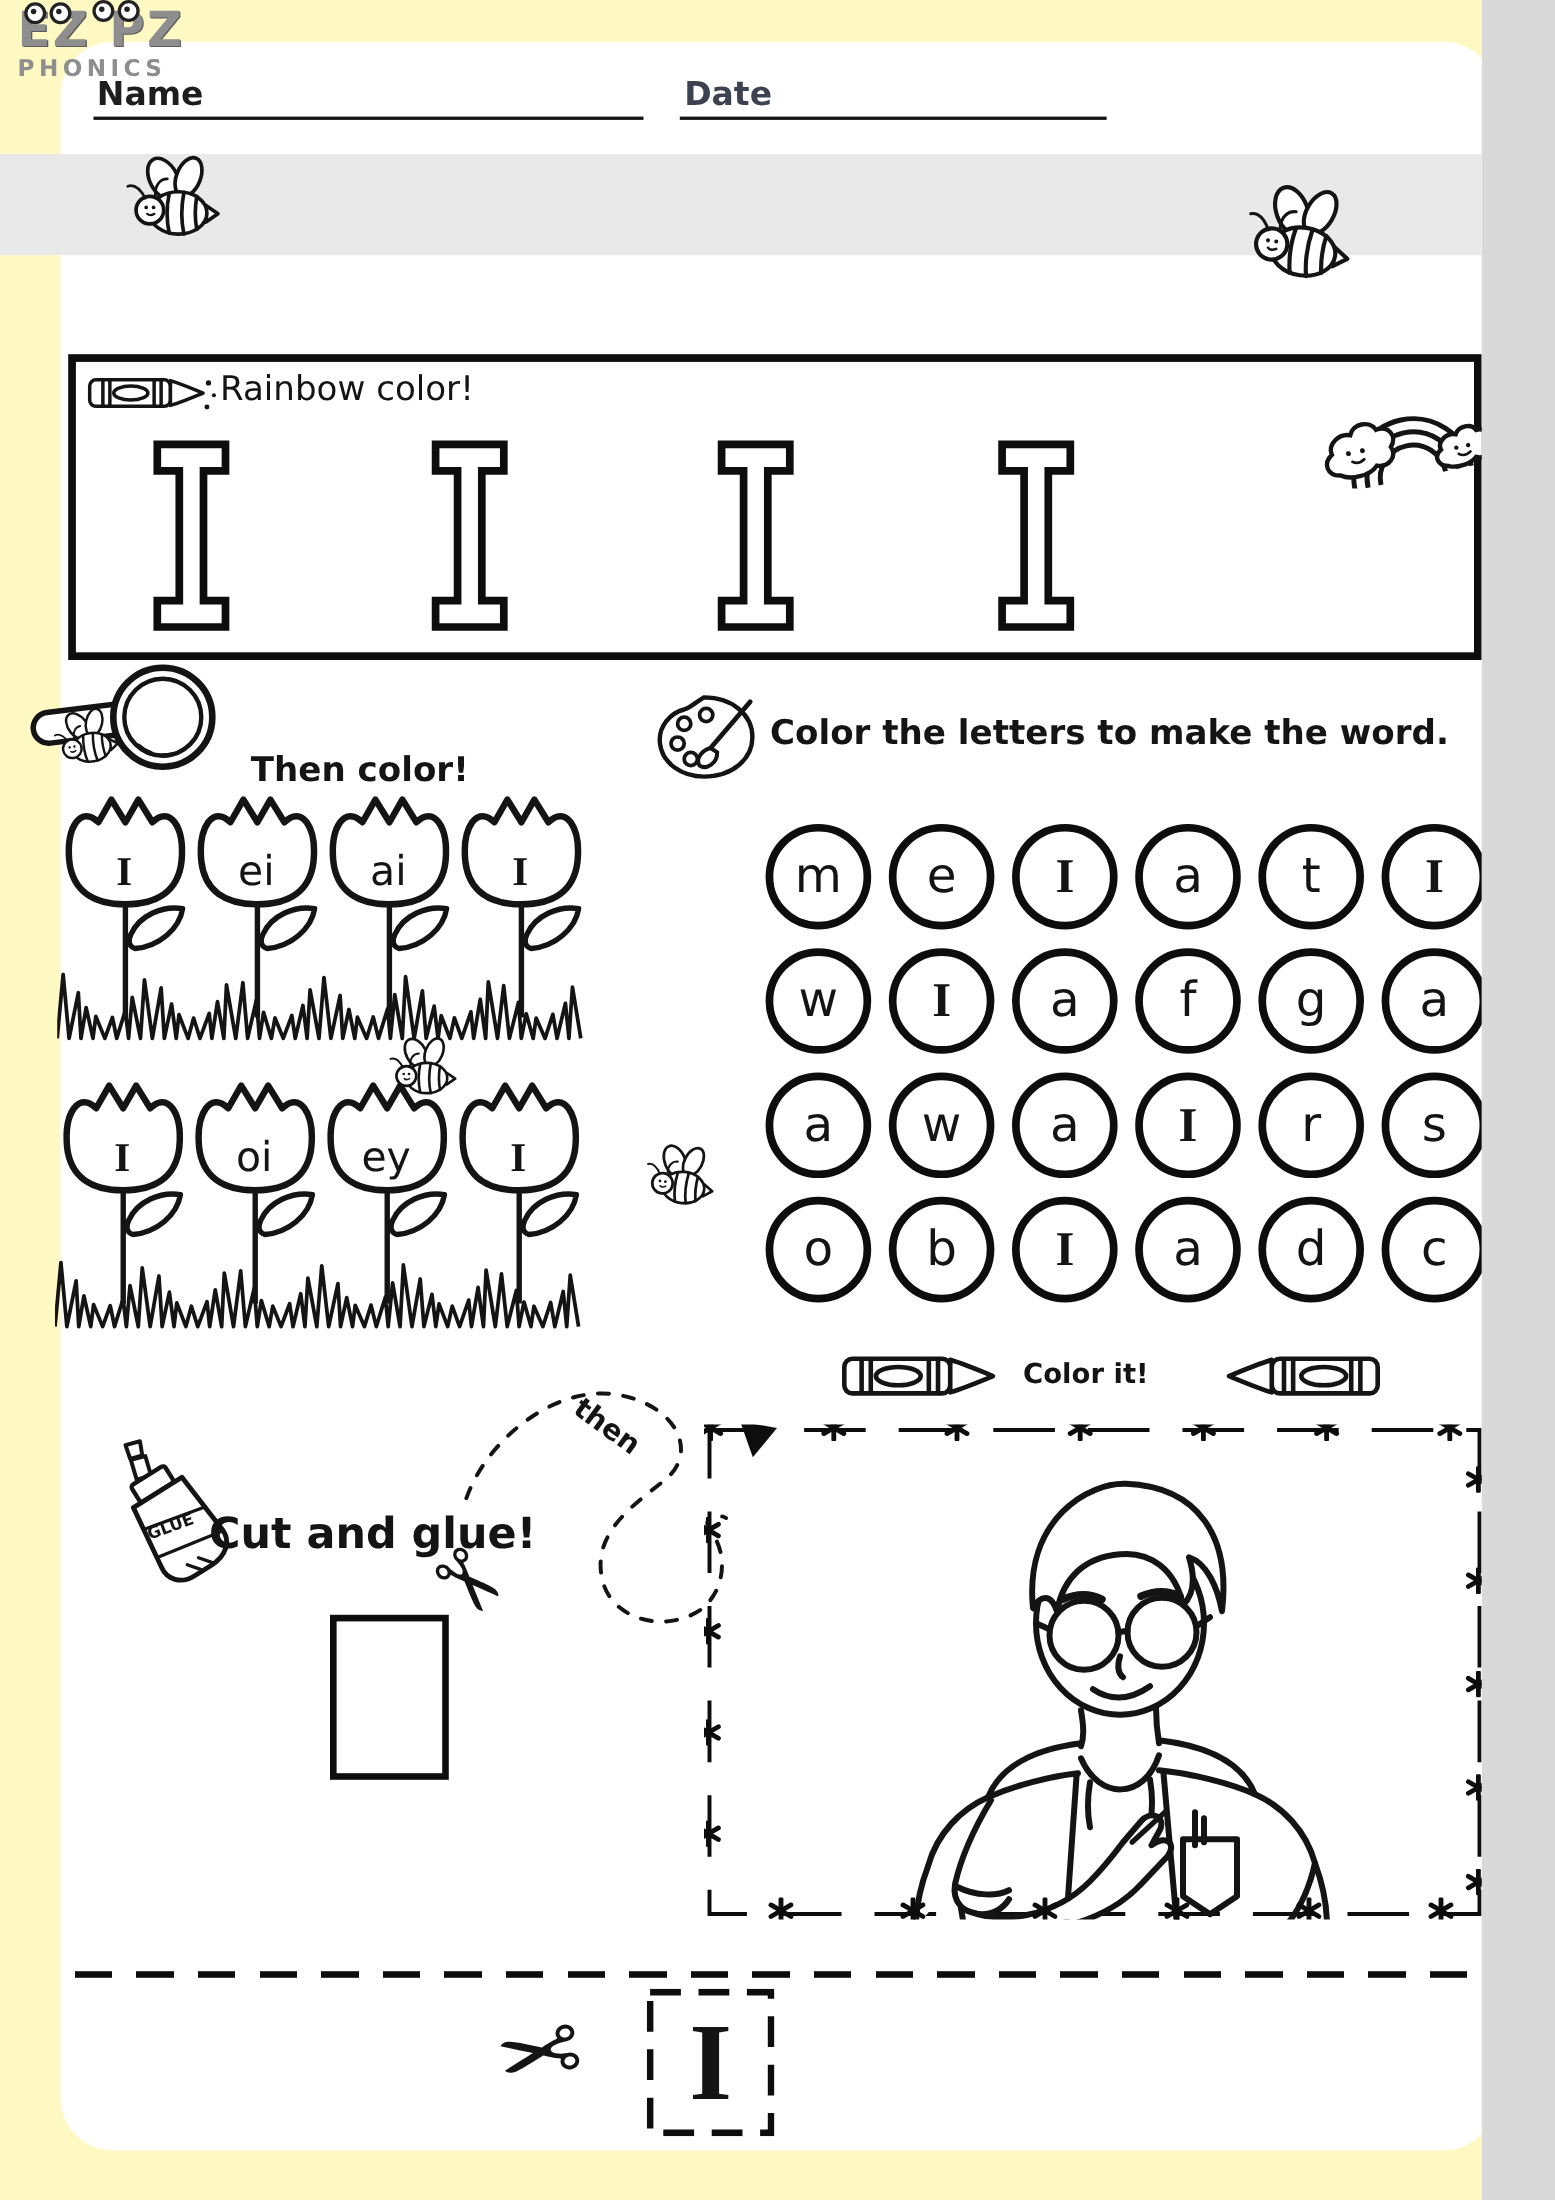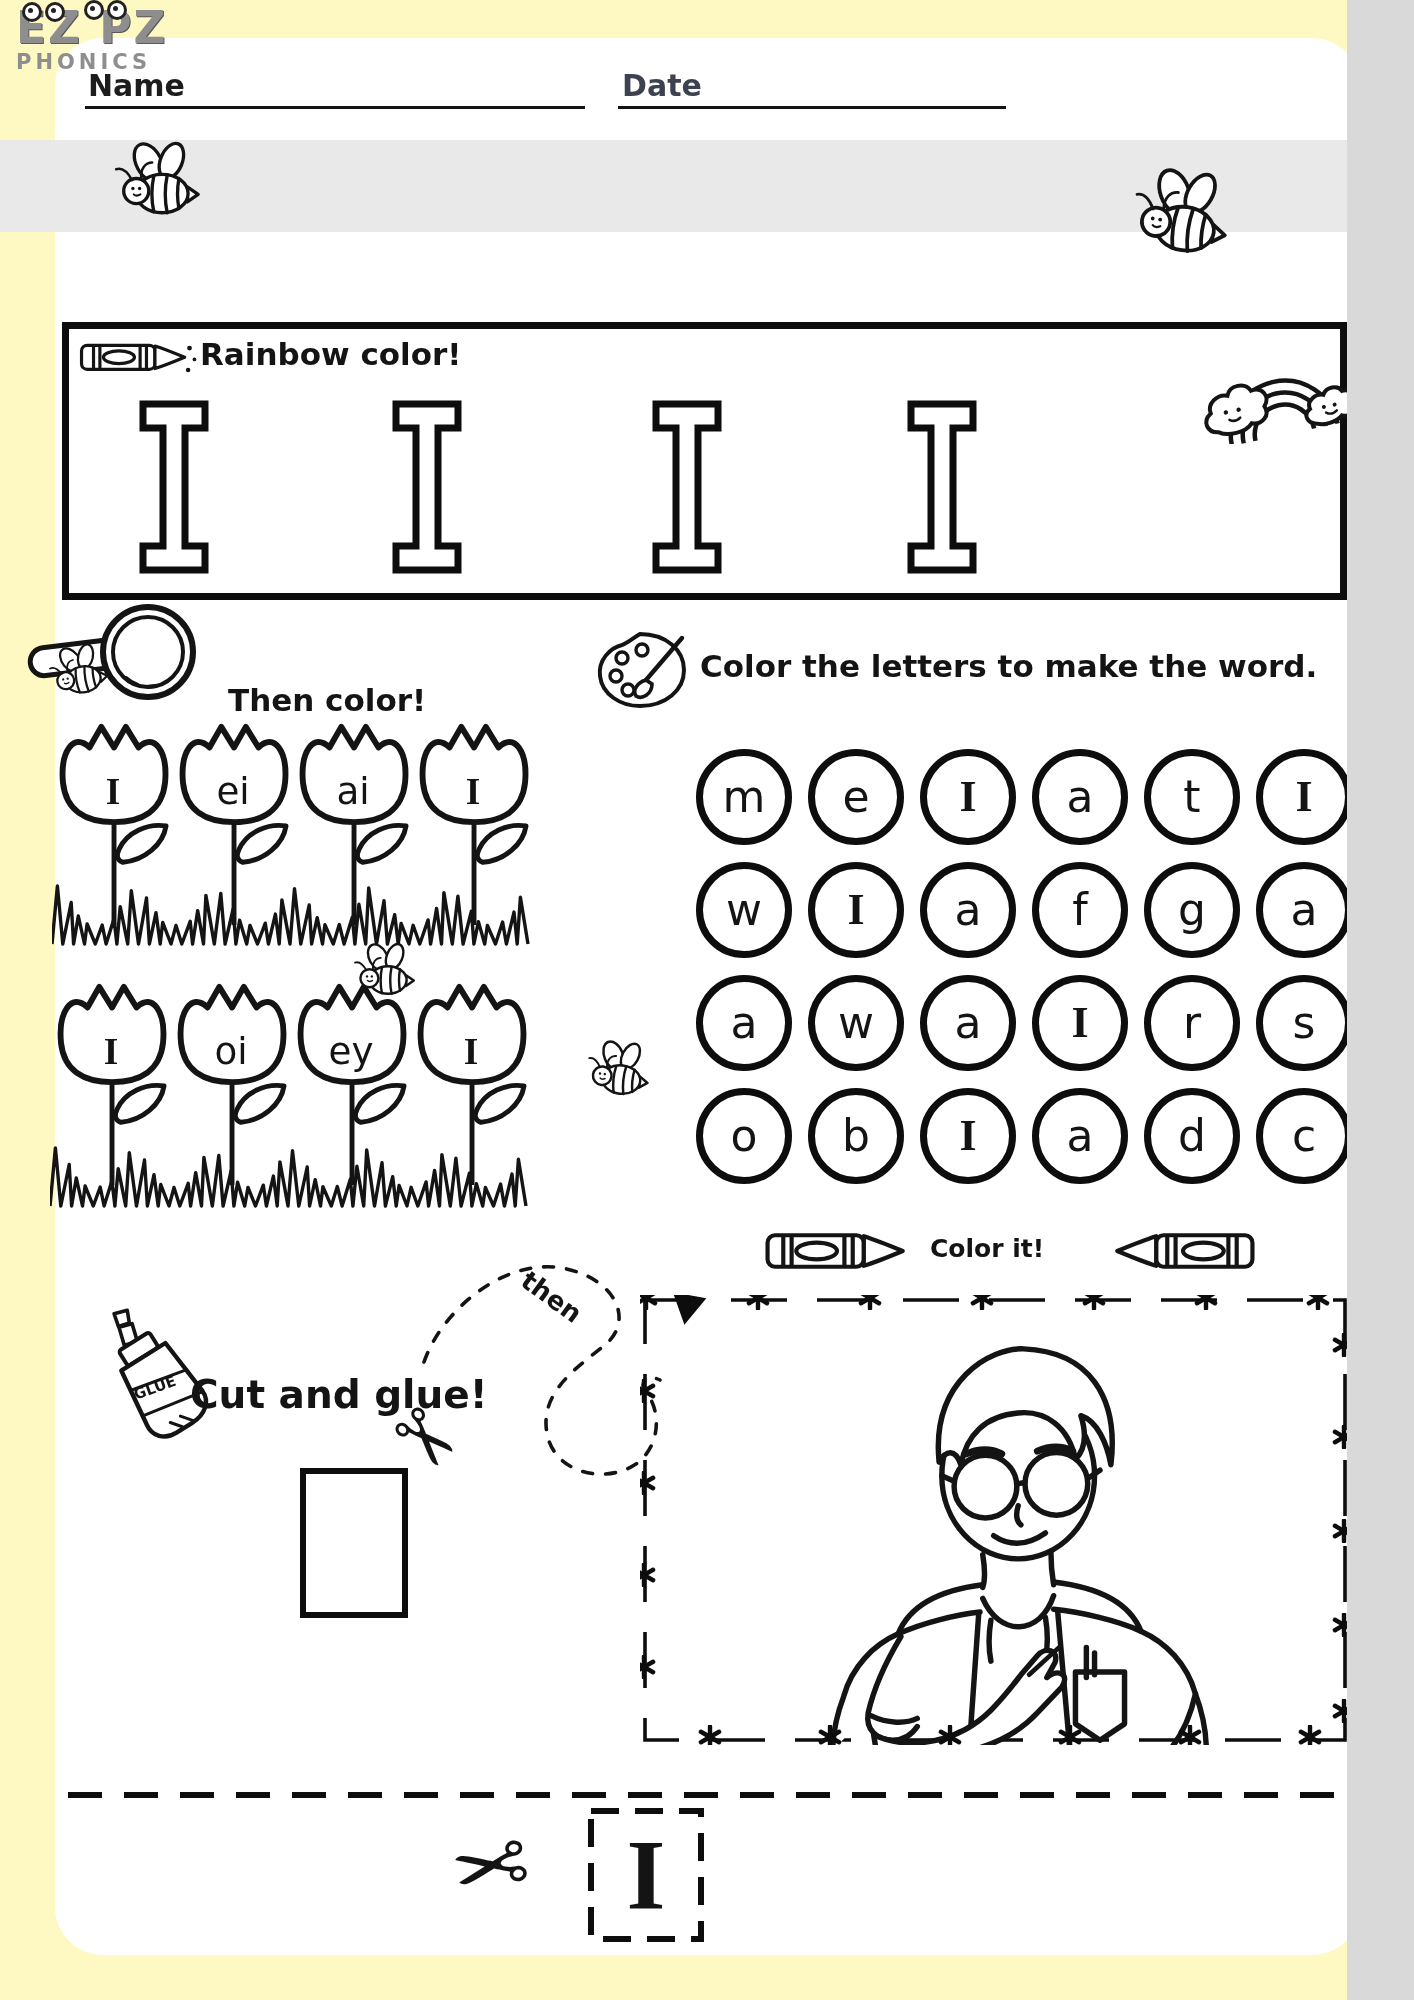--- a/index.html
+++ b/index.html
@@ -17,21 +17,21 @@
   
   .fieldlabel{position:absolute;font-size:30px;font-weight:600;}
   .fieldline{position:absolute;height:3px;background:#141414;}
   
   .band{position:absolute;left:0;top:140px;width:1414px;height:92px;background:#e9e9e9;}
   .title{position:absolute;left:0;top:136px;width:1414px;text-align:center;font-size:72px;font-weight:900;
          letter-spacing:1px;color:#4e4e4e;
          text-shadow:3px 3px 0 #fdfdfd,-3px 3px 0 #fdfdfd,3px -3px 0 #fdfdfd,-3px -3px 0 #fdfdfd,4px 5px 4px rgba(0,0,0,.25);}
   
   .rbox{position:absolute;left:62px;top:322px;width:1285px;height:278px;background:#fff;border:7px solid #0d0d0d;box-sizing:border-box;}
-  .rhead{position:absolute;left:200px;top:336px;font-size:31px;font-weight:700;}
+  .rhead{position:absolute;left:200px;top:336px;font-size:31px;font-weight:400;}
   
   .h2{position:absolute;font-size:31px;font-weight:700;white-space:nowrap;}
   
   .lgrid{position:absolute;left:688px;top:740px;display:grid;grid-template-columns:repeat(6,112px);grid-auto-rows:113px;}
   .lcell{width:82px;height:82px;border:7px solid #0d0d0d;border-radius:50%;display:flex;align-items:center;justify-content:center;
          font-size:44px;font-weight:500;background:#fff;box-sizing:content-box;margin:auto;}
   .capI{font-family:"Liberation Serif",serif;font-weight:700;}
   
   .flower-row{position:absolute;display:flex;gap:2px;}
   .tulip text{font-size:38px;font-weight:500;fill:#141414;font-family:"DejaVu Sans",sans-serif;}

